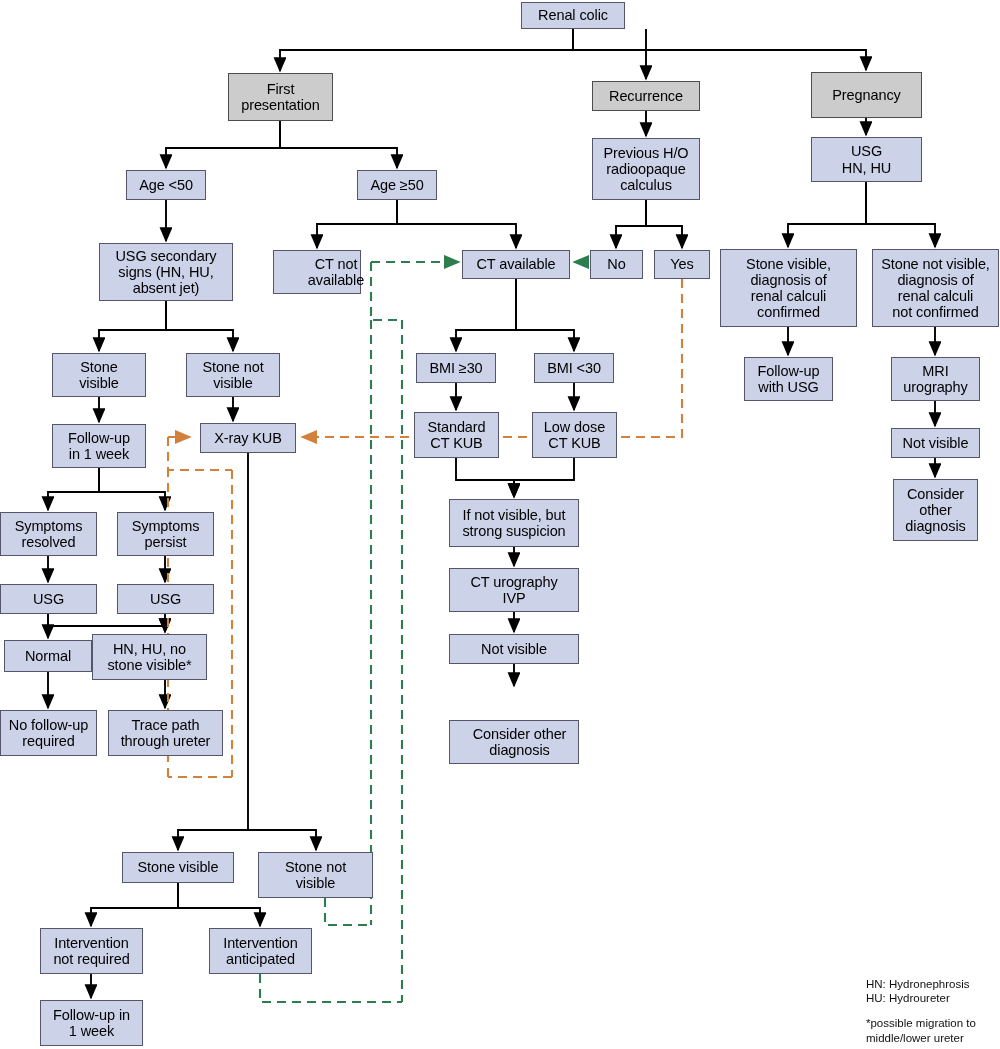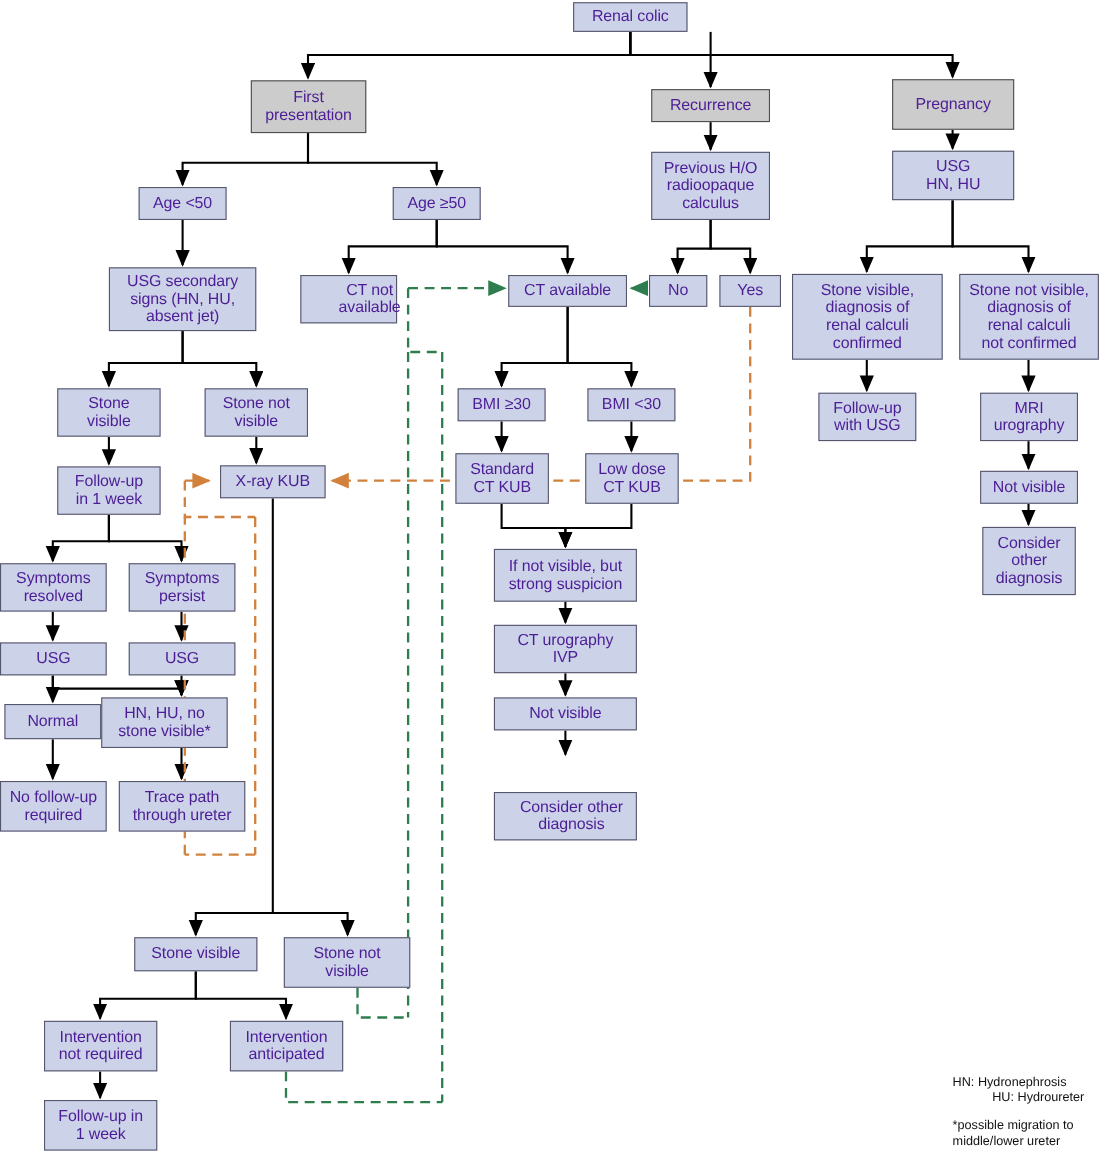--- a/index.html
+++ b/index.html
@@ -2,21 +2,21 @@
 <html><head>
 <meta charset="utf-8">
 <style>
   html,body{margin:0;padding:0;background:#fff;}
   body{width:1000px;height:1049px;position:relative;
        font-family:"Liberation Sans","DejaVu Sans",sans-serif;}
   #stage{position:relative;width:1000px;height:1049px;overflow:hidden;}
   svg#wires{position:absolute;left:0;top:0;width:1000px;height:1049px;}
   .node{position:absolute;box-sizing:border-box;
         display:flex;align-items:center;justify-content:center;
-        text-align:center;line-height:1.12;color:#4c1d95;
+        text-align:center;line-height:1.12;color:#000000;
         font-size:14.5px;letter-spacing:-0.1px;
         border:1.4px solid #55556b;}
   .node.blue{background:#ccd3e9;}
   .node.gray{background:#cccccc;border-color:#4d4d4d;}
   .legend{position:absolute;font-size:11.5px;line-height:1.28;color:#111;}
   .node span{display:block;padding:0 3px;}
 </style>
 </head>
 <body>
 
@@ -261,17 +261,17 @@
       <span>Intervention<br>not required</span>
     </div>
   <div class="node blue" style="left: 209px; top: 928px; width: 103px; height: 46px;">
       <span>Intervention<br>anticipated</span>
     </div>
   <div class="node blue" style="left: 40px; top: 1000px; width: 103px; height: 46px; justify-content: center;">
       <span>Follow-up in<br>1 week</span>
     </div>
 
   <div class="legend" style="left:866px;top:977px;">HN: Hydronephrosis</div>
-  <div class="legend" style="left:866px;top:991px;margin-left:36px;">HU: Hydroureter</div>
+  <div class="legend" style="left:866px;top:991px;">HU: Hydroureter</div>
   <div class="legend" style="left:866px;top:1016px;white-space:pre-line;">*possible migration to
 middle/lower ureter</div>
 
 </div>
 
 </body></html>

